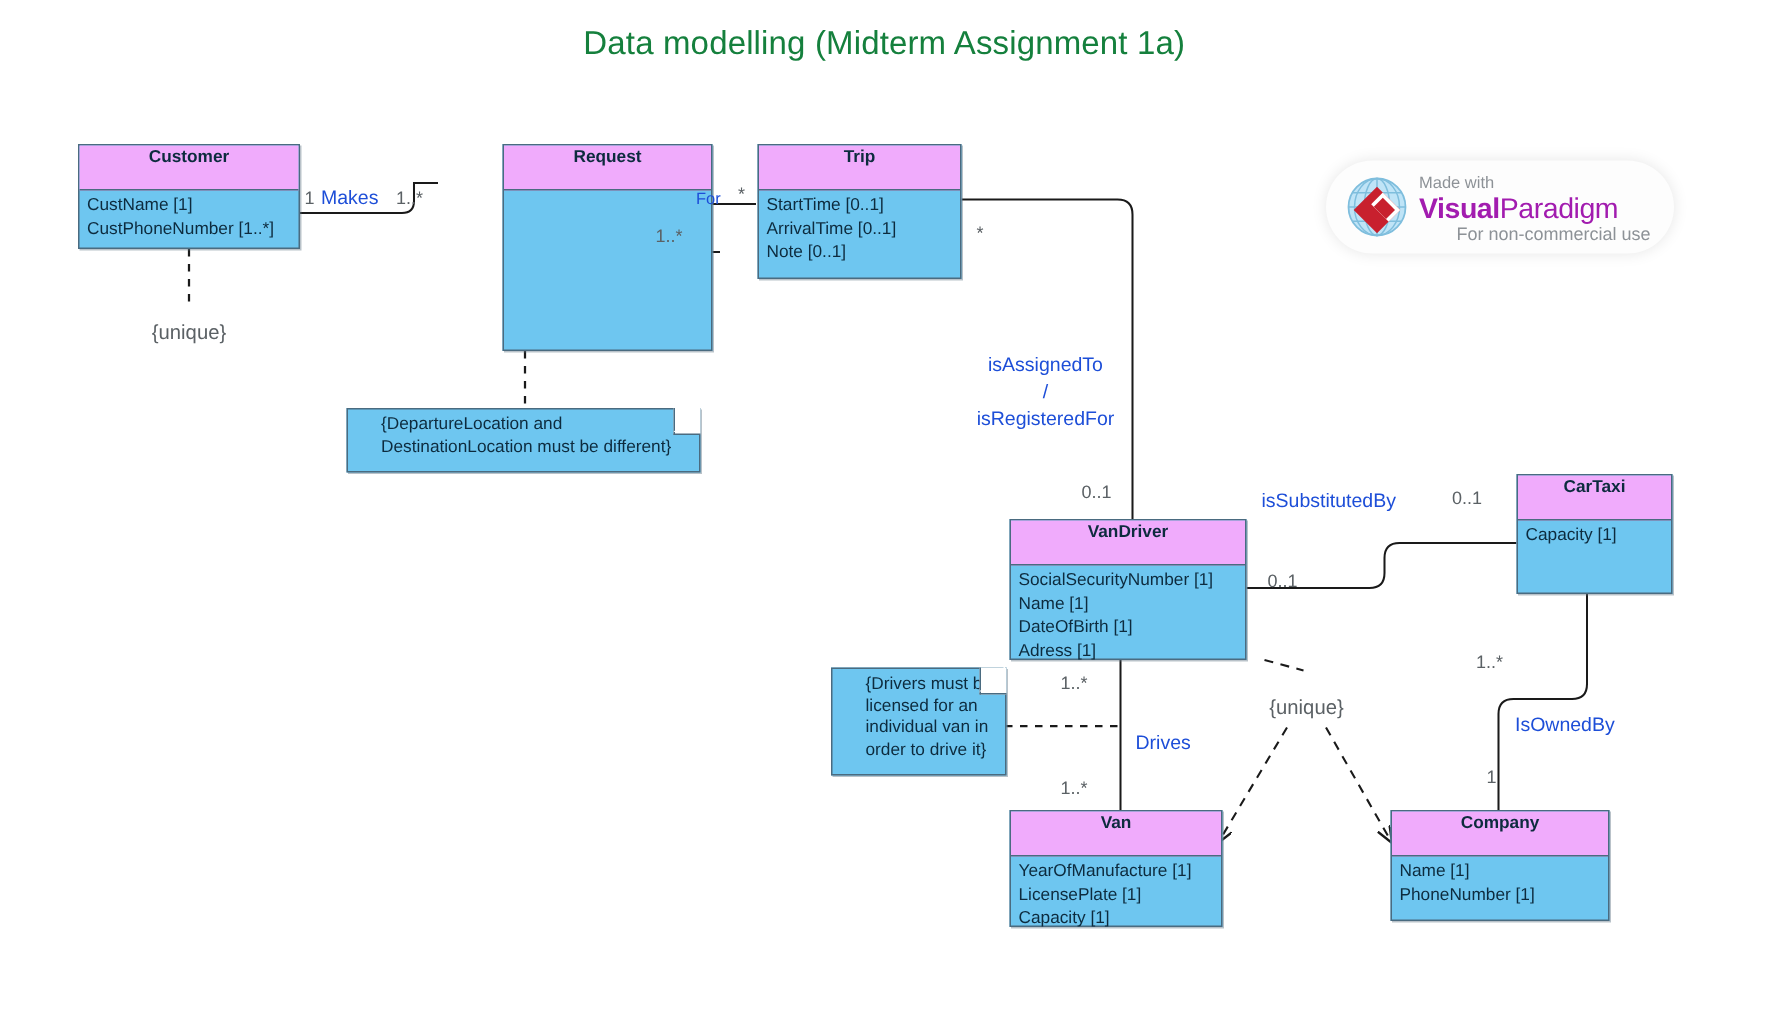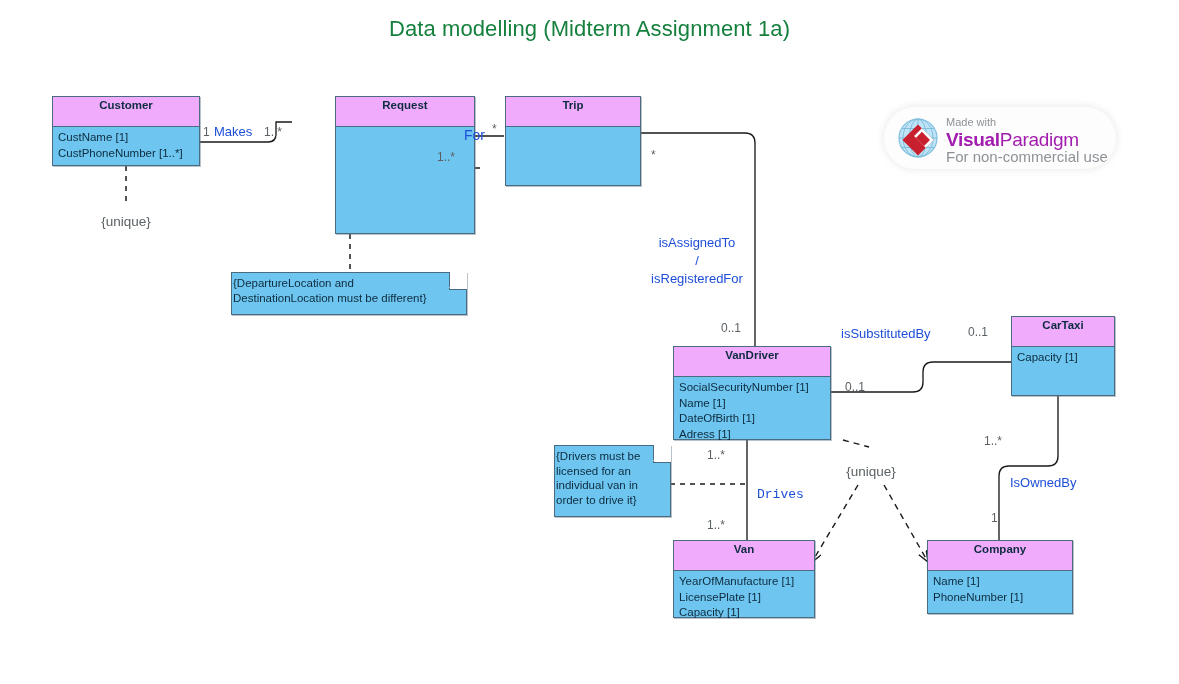--- a/index.html
+++ b/index.html
@@ -71,21 +71,21 @@
   .uml-note {
     position: absolute;
     box-sizing: border-box;
     background: #6ec6f0;
     border: 1px solid #4a6b80;
     box-shadow: 1px 1px 0 rgba(100,120,135,0.45);
   }
   .uml-note .note-body {
     position: relative;
     z-index: 2;
-    padding: 3px 1px;
+    padding: 3px 22px;
   }
   .uml-note .note-line {
     font-size: 11.5px;
     line-height: 14.5px;
     color: #0d2b3e;
     white-space: nowrap;
   }
   .note-fold {
     position: absolute;
     top: -1px;
@@ -160,23 +160,24 @@
   }
   .wm-brand {
     font-size: 19px;
     line-height: 21px;
     color: #a21caf;
     font-weight: bold;
     letter-spacing: -0.3px;
   }
   .wm-brand .wm-light { font-weight: normal; }
   .wm-sub {
-    font-size: 15px;
+    font-size: 12px;
     color: #8d9297;
     line-height: 13px;
+    margin-left: 25px;
   }
 </style>
 </head>
 <body>
 
 <svg id="canvas" viewBox="0 0 1179 684" xmlns="http://www.w3.org/2000/svg">
   <defs>
     <marker id="arrowOpen" markerWidth="10" markerHeight="10" refX="8" refY="3.2" orient="auto" markerUnits="strokeWidth">
       <path d="M0,0 L8,3.2 L0,6.4" fill="none" stroke="#1a1a1a" stroke-width="1.1"></path>
     </marker>
@@ -222,20 +223,25 @@
     <div class="attr">CustPhoneNumber [1..*]</div>
   </div>
 </div>
 
 <div class="uml-class" style="left:292px; top:96px; width:140px; height:138px;margin-left:43px;">
   <div class="cls-header">Request</div>
 </div>
 
 <div class="uml-class" style="left:505px; top:96px; width:136px; height:90px;">
   <div class="cls-header">Trip</div>
+  <div class="cls-attrs">
+    <div class="attr">StartTime [0..1]</div>
+    <div class="attr">ArrivalTime [0..1]</div>
+    <div class="attr">Note [0..1]</div>
+  </div>
 </div>
 
 <div class="uml-class" style="left:673px; top:346px; width:158px; height:94px;">
   <div class="cls-header">VanDriver</div>
   <div class="cls-attrs">
     <div class="attr">SocialSecurityNumber [1]</div>
     <div class="attr">Name [1]</div>
     <div class="attr">DateOfBirth [1]</div>
     <div class="attr">Adress [1]</div>
   </div>
@@ -283,35 +289,35 @@
   </div>
 </div>
 
 <div class="lbl constraint center" style="left:76px; top:214px; width:100px;">{unique}</div>
 
 <div class="lbl mult" style="left:203px; top:125px;">1</div>
 <div class="lbl assoc" style="left:214px; top:124px;">Makes</div>
 <div class="lbl mult" style="left:264px; top:125px;">1..*</div>
 
 <div class="lbl mult" style="left:437px; top:150px;">1..*</div>
-<div class="lbl assoc" style="left:464px; top:127px; font-size:14px;">For</div>
+<div class="lbl assoc" style="left:464px; top:127px; font-size:11px;">For</div>
 <div class="lbl mult" style="left:492px; top:122px;">*</div>
 
 <div class="lbl mult" style="left:651px; top:148px;">*</div>
 <div class="lbl assoc center" style="left:627px; top:235px; width:140px;">isAssignedTo</div>
 <div class="lbl assoc center" style="left:627px; top:253px; width:140px;">/</div>
 <div class="lbl assoc center" style="left:627px; top:271px; width:140px;">isRegisteredFor</div>
 <div class="lbl mult" style="left:721px; top:321px;">0..1</div>
 
 <div class="lbl assoc" style="left:841px; top:326px;">isSubstitutedBy</div>
 <div class="lbl mult" style="left:845px; top:380px;">0..1</div>
 <div class="lbl mult" style="left:968px; top:325px;">0..1</div>
 
 <div class="lbl mult" style="left:707px; top:448px;">1..*</div>
-<div class="lbl assoc" style="left:757px; top:487px;font-family:Liberation Mono, monospace;">Drives</div>
+<div class="lbl assoc" style="left:757px; top:487px;">Drives</div>
 <div class="lbl mult" style="left:707px; top:518px;">1..*</div>
 
 <div class="lbl mult" style="left:984px; top:434px;">1..*</div>
 <div class="lbl assoc" style="left:986px; top:475px;margin-left:24px;">IsOwnedBy</div>
 <div class="lbl mult" style="left:991px; top:511px;">1</div>
 
 <div class="lbl constraint center" style="left:821px; top:464px; width:100px;">{unique}</div>
 
 <div class="watermark">
   <svg class="wm-globe" viewBox="0 0 42 42" xmlns="http://www.w3.org/2000/svg">

